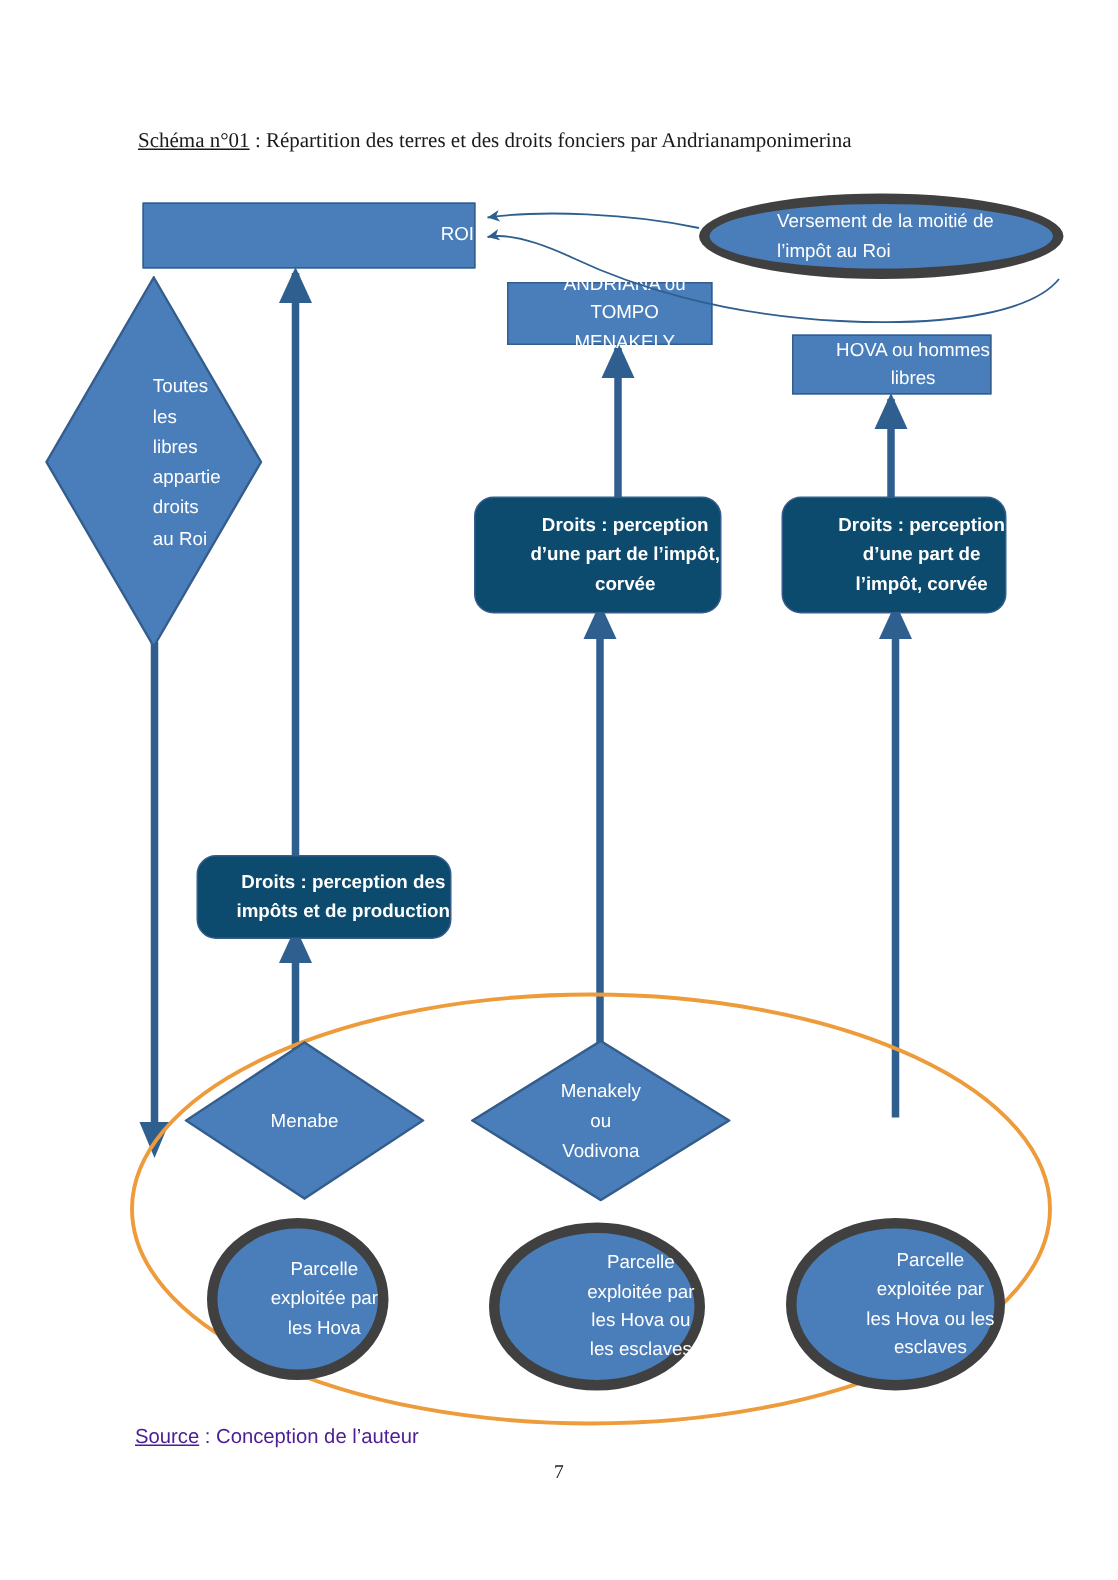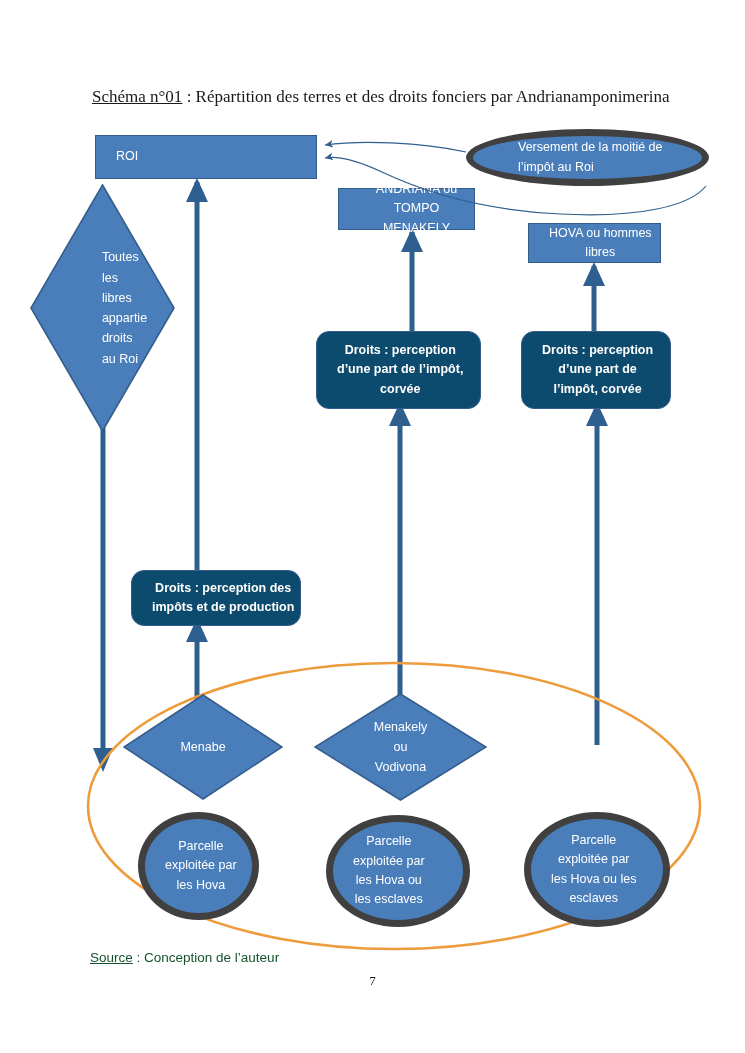--- a/index.html
+++ b/index.html
@@ -21,33 +21,33 @@
     width: 745px;
     height: 1053px;
   }
 
   
   .caption {
     position: absolute;
     left: 92px;
     top: 87px;
     font-family: "Liberation Serif", serif;
-    font-size: 17px;
+    font-size: 14px;
     color: #1a1a1a;
     white-space: nowrap;
   }
   .caption .u { text-decoration: underline; }
 
   
   .source {
     position: absolute;
     left: 90px;
     top: 950px;
     font-size: 13.5px;
-    color: #14532d;
+    color: #4c1d95;
     white-space: nowrap;
   }
   .source .u { text-decoration: underline; }
 
   .pagenum {
     position: absolute;
     left: 0;
     top: 973px;
     width: 745px;
     text-align: center;
@@ -55,21 +55,21 @@
     font-size: 13px;
     color: #1a1a1a;
   }
 
   
   .shape {
     position: absolute;
     box-sizing: border-box;
     display: flex;
     align-items: center;
-    justify-content: flex-start;
+    justify-content: flex-end;
     text-align: center;
     color: #ffffff;
     font-size: 12.5px;
     line-height: 1.55;
     z-index: 5;
     padding-left: 20px;
   }
   .rect {
     background: #4a7ebb;
     border: 1px solid #355d8c;

